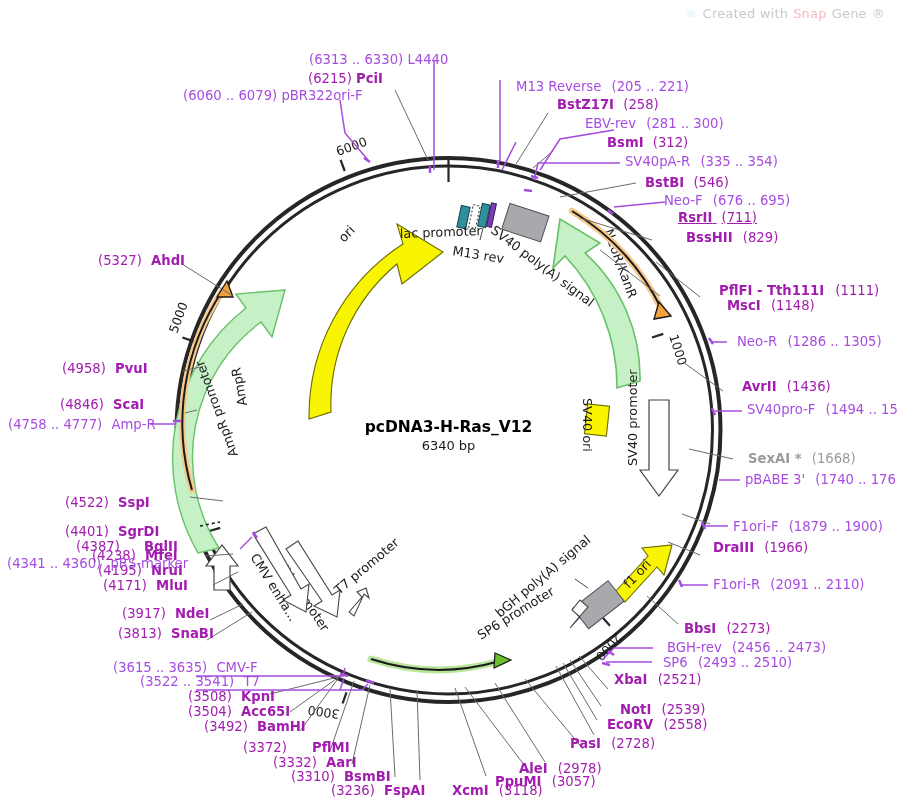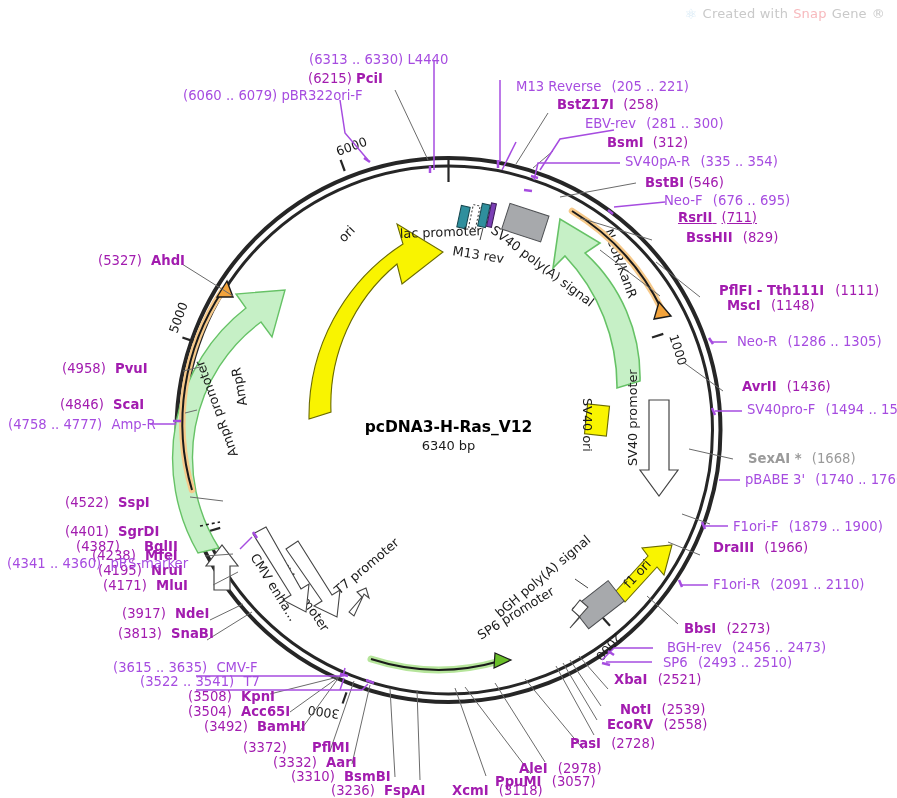--- a/index.html
+++ b/index.html
@@ -290,21 +290,21 @@
   <div class="lbl enz" style="left:607px;top:136px;">
     <b>BsmI</b>
     <span class="pos" style="margin-left:5px">(312)</span>
   </div>
   <div class="lbl pri" style="left:625px;top:155px;">
     <span>SV40pA-R</span>
     <span class="pos" style="margin-left:6px">(335 .. 354)</span>
   </div>
   <div class="lbl enz" style="left:645px;top:176px;">
     <b>BstBI</b>
-    <span class="pos" style="">(546)</span>
+    <span class="pos" style="margin-left:5px">(546)</span>
   </div>
   <div class="lbl pri" style="left:664px;top:194px;">
     <span>Neo-F</span>
     <span class="pos" style="margin-left:6px">(676 .. 695)</span>
   </div>
   <div class="lbl enz" style="left:678px;top:211px;text-decoration:underline;">
     <b>RsrII</b>
     <span class="pos" style="margin-left:5px">(711)</span>
   </div>
   <div class="lbl enz" style="left:686px;top:231px;">

